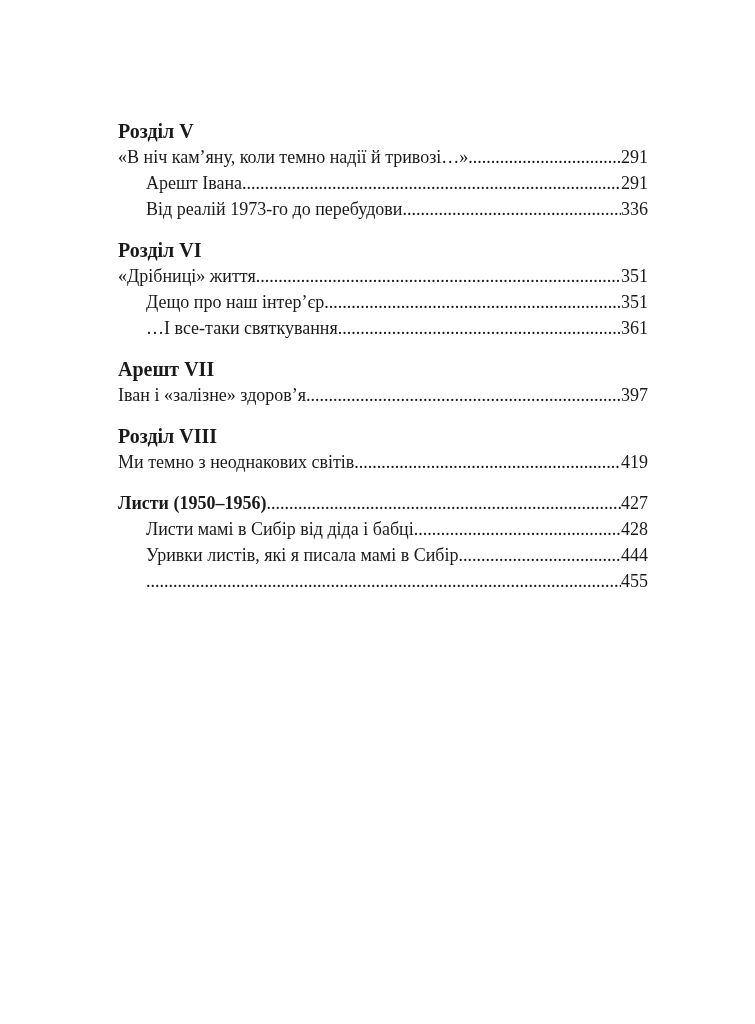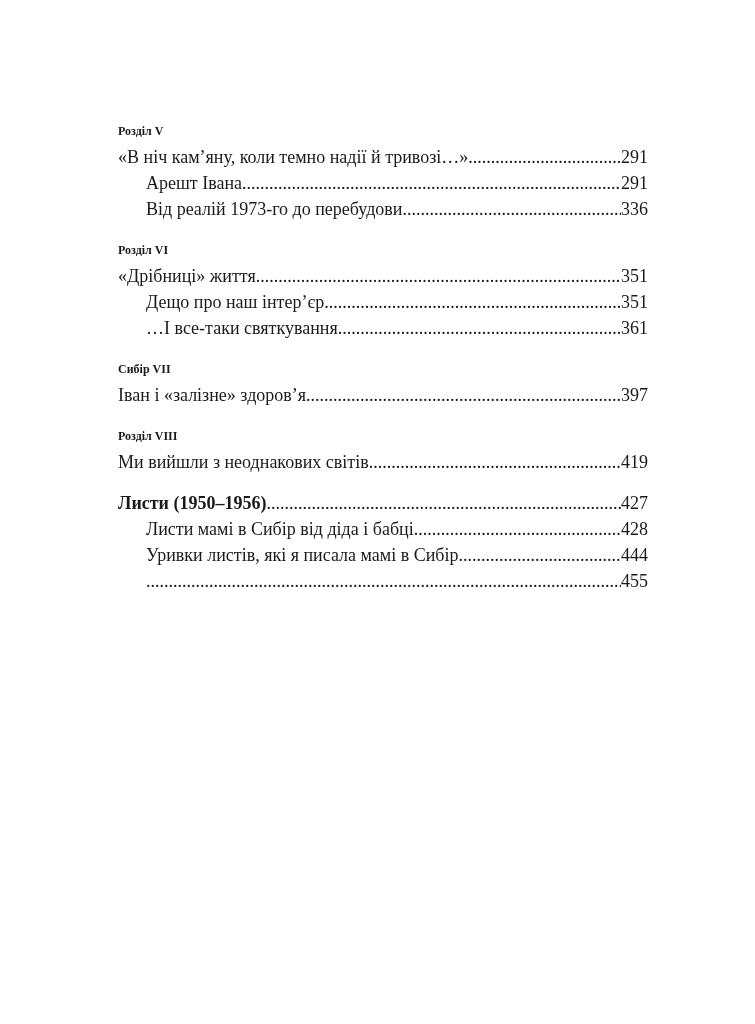--- a/index.html
+++ b/index.html
@@ -22,21 +22,21 @@
     background: #ffffff;
   }
   .toc {
     width: 530px;
   }
   .section {
     margin: 0 0 15px 0;
   }
   .section-heading {
     font-weight: bold;
-    font-size: 12px;
+    font-size: 20px;
     line-height: 26px;
     margin: 0;
   }
   .entry {
     display: flex;
     align-items: center;
     font-size: 18px;
     line-height: 26px;
   }
   .entry.indent {
@@ -108,34 +108,34 @@
       <span class="page-num">351</span>
     </div>
         <div class="entry indent">
       <span class="title">…І все-таки святкування</span>
       <span class="leader"></span>
       <span class="page-num">361</span>
     </div>
       </div>
 
   <div class="section">
-    <div class="section-heading">Сибір VII</div>
+    <div class="section-heading">Арешт VII</div>
 
   <div class="entry">
       <span class="title">Іван і «залізне» здоров’я</span>
       <span class="leader"></span>
       <span class="page-num">397</span>
     </div>
       </div>
 
   <div class="section">
     <div class="section-heading">Розділ VIII</div>
 
   <div class="entry">
-      <span class="title">Ми вийшли з неоднакових світів</span>
+      <span class="title">Ми темно з неоднакових світів</span>
       <span class="leader"></span>
       <span class="page-num">419</span>
     </div>
       </div>
 
   <div class="section">
 
   <div class="entry bold">
       <span class="title">Листи (1950–1956)</span>
       <span class="leader"></span>

